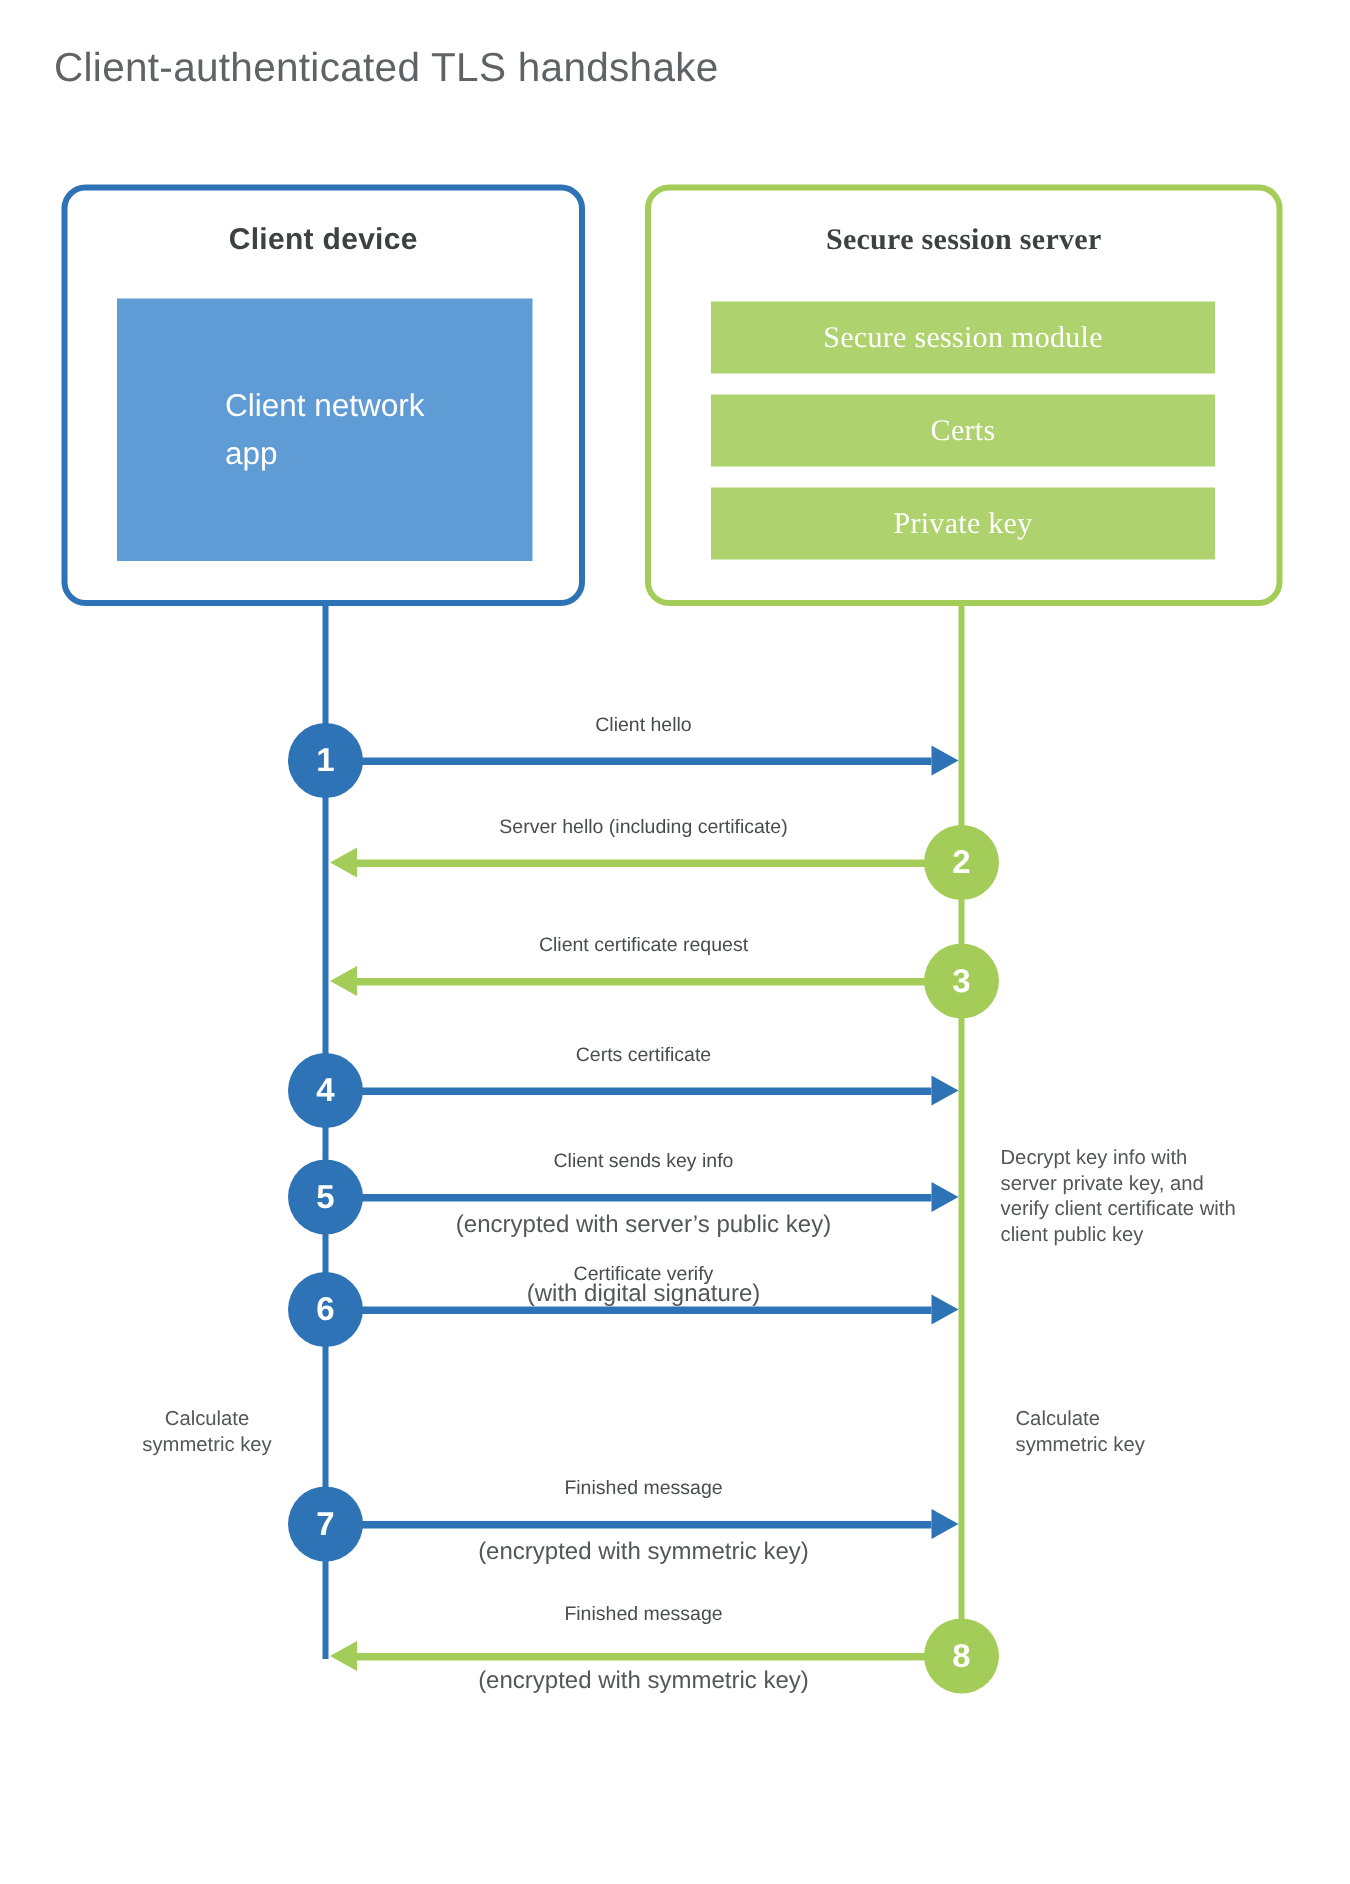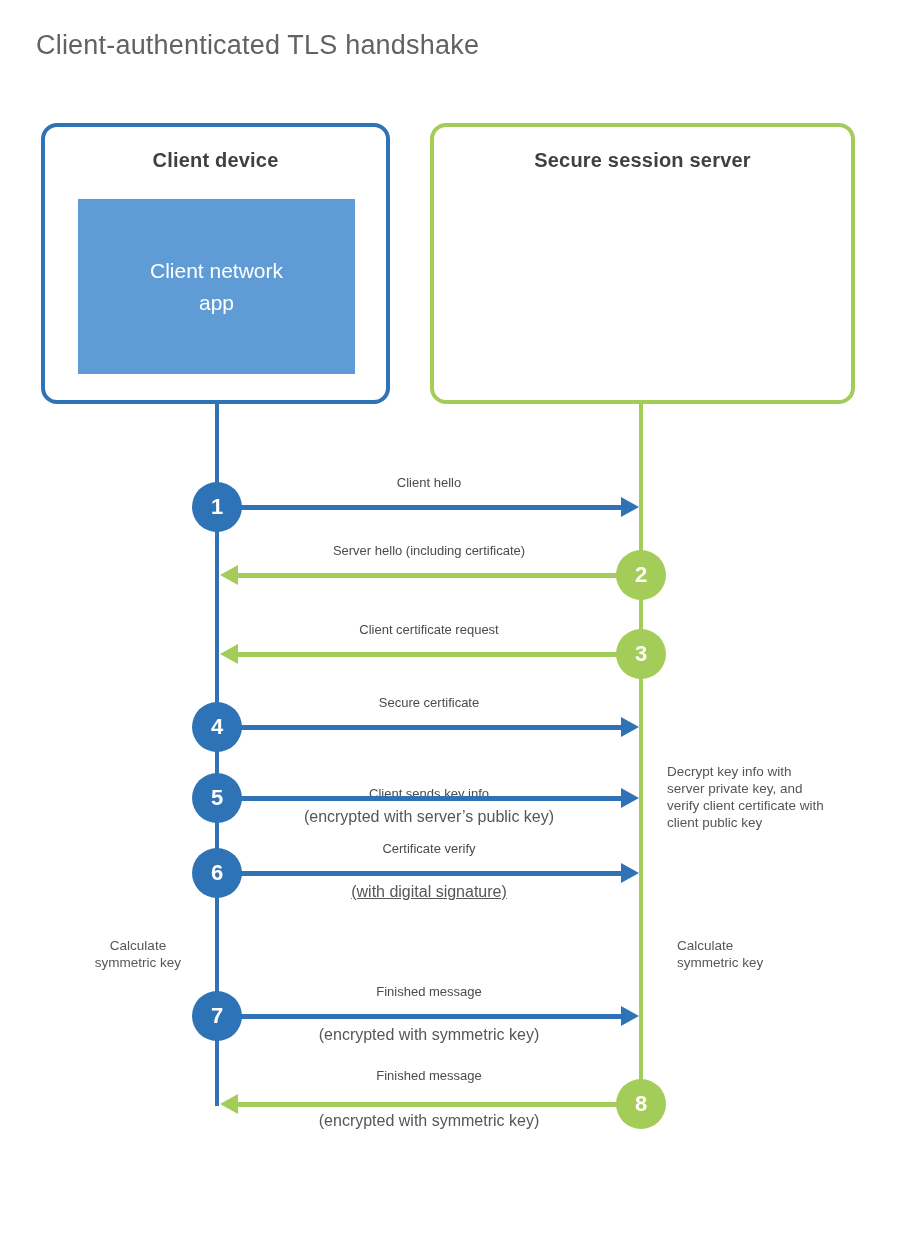--- a/index.html
+++ b/index.html
@@ -7,28 +7,28 @@
     position:relative;width:900px;height:1256px;background:#ffffff;overflow:hidden;
     font-family:"Liberation Sans","DejaVu Sans",sans-serif;
   }
   .page-title{
     position:absolute;left:36px;top:30px;font-size:27px;font-weight:400;
     color:#606265;letter-spacing:.2px;
   }
   
   .entity-box{position:absolute;top:123px;height:281px;background:#fff;box-sizing:border-box;border-radius:16px;}
   .client-box{left:41px;width:349px;border:4px solid #2e73b5;}
-  .server-box{left:430px;width:425px;border:4px solid #a3cd58;}
+  .server-box{left:430px;width:425px;border:4px solid #a3cd58;font-family:Liberation Serif, serif;}
   .entity-title{
     position:absolute;left:0;top:22px;width:100%;text-align:center;
     font-size:20px;font-weight:700;color:#3f4043;letter-spacing:.2px;
   }
   .app-box{
     position:absolute;left:33px;top:72px;width:277px;height:175px;background:#5f9bd4;
-    display:flex;align-items:center;justify-content:center;text-align:center;
+    display:flex;align-items:center;justify-content:center;text-align:left;
     color:#fff;font-size:21px;line-height:1.5;white-space:pre-line;
   }
   .module-stack{position:absolute;left:40px;top:74px;width:336px;}
   .module-bar{
     height:48px;margin-bottom:14px;background:#aed36e;color:#fff;
     display:flex;align-items:center;justify-content:center;font-size:20px;letter-spacing:.2px;
   }
   
   .lifeline{position:absolute;width:4px;z-index:1;}
   .lifeline.blue{left:215px;top:404px;height:702px;background:#2e73b5;}
@@ -53,22 +53,22 @@
   }
   .sub{
     position:absolute;left:217px;width:424px;text-align:center;
     font-size:16px;color:#55565a;z-index:2;
   }
   
   .c1{top:482px;} .a1{top:505px;} .h1{top:497px;} .l1{top:475px;}
   .c2{top:550px;} .a2{top:573px;} .h2{top:565px;} .l2{top:543px;}
   .c3{top:629px;} .a3{top:652px;} .h3{top:644px;} .l3{top:622px;}
   .c4{top:702px;} .a4{top:725px;} .h4{top:717px;} .l4{top:695px;}
-  .c5{top:773px;} .a5{top:796px;} .h5{top:788px;} .l5{top:766px;margin-top:20px;} .s5{top:808px;}
-  .c6{top:848px;} .a6{top:871px;} .h6{top:863px;} .l6{top:841px;} .s6{top:883px;text-decoration:underline;}
+  .c5{top:773px;} .a5{top:796px;} .h5{top:788px;} .l5{top:766px;} .s5{top:808px;}
+  .c6{top:848px;} .a6{top:871px;} .h6{top:863px;} .l6{top:841px;} .s6{top:854px;}
   .c7{top:991px;} .a7{top:1014px;} .h7{top:1006px;} .l7{top:984px;} .s7{top:1026px;}
   .c8{top:1079px;} .a8{top:1102px;} .h8{top:1094px;} .l8{top:1068px;} .s8{top:1112px;}
   
   .note{
     position:absolute;font-size:13.5px;line-height:17px;color:#55565a;z-index:2;
   }
   .note.decrypt{left:667px;top:763px;width:164px;text-align:left;}
   .note.calc-left{left:88px;top:937px;width:100px;text-align:center;}
   .note.calc-right{left:677px;top:937px;width:110px;text-align:left;}
 </style>
@@ -82,41 +82,46 @@
   <div class="entity-box client-box">
     <div class="entity-title">Client device</div>
     <div class="app-box">
       <span>Client network
 app</span>
     </div>
   </div>
 
   <div class="entity-box server-box">
     <div class="entity-title">Secure session server</div>
+    <div class="module-stack">
+      <div class="module-bar">Secure session module</div>
+      <div class="module-bar">Certs</div>
+      <div class="module-bar">Private key</div>
+    </div>
   </div>
 
   <div class="lifeline blue"></div>
   <div class="lifeline green"></div>
 
   <div class="lbl l1">Client hello</div>
   <div class="shaft blue a1"></div>
   <div class="head right h1"></div>
   <div class="circle blue c1">1</div>
 
   <div class="lbl l2">Server hello (including certificate)</div>
   <div class="shaft green a2"></div>
   <div class="head left h2"></div>
   <div class="circle green c2">2</div>
 
   <div class="lbl l3">Client certificate request</div>
   <div class="shaft green a3"></div>
   <div class="head left h3"></div>
   <div class="circle green c3">3</div>
 
-  <div class="lbl l4">Secure certificate</div>
+  <div class="lbl l4">Certs certificate</div>
   <div class="shaft blue a4"></div>
   <div class="head right h4"></div>
   <div class="circle blue c4">4</div>
 
   <div class="lbl l5">Client sends key info</div>
   <div class="shaft blue a5"></div>
   <div class="head right h5"></div>
   <div class="circle blue c5">5</div>
   <div class="sub s5">(encrypted with server’s public key)</div>
 

